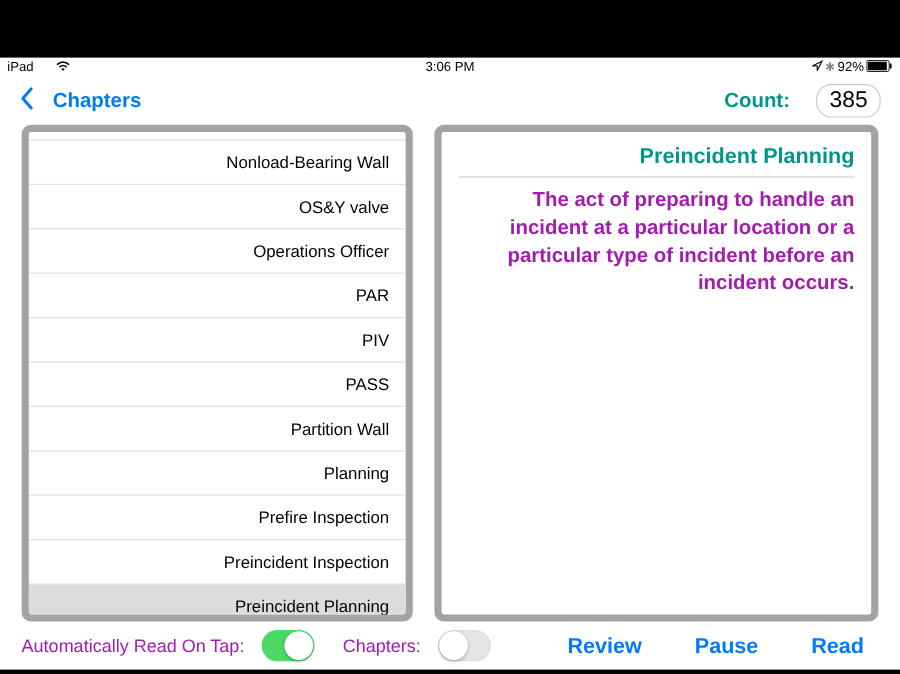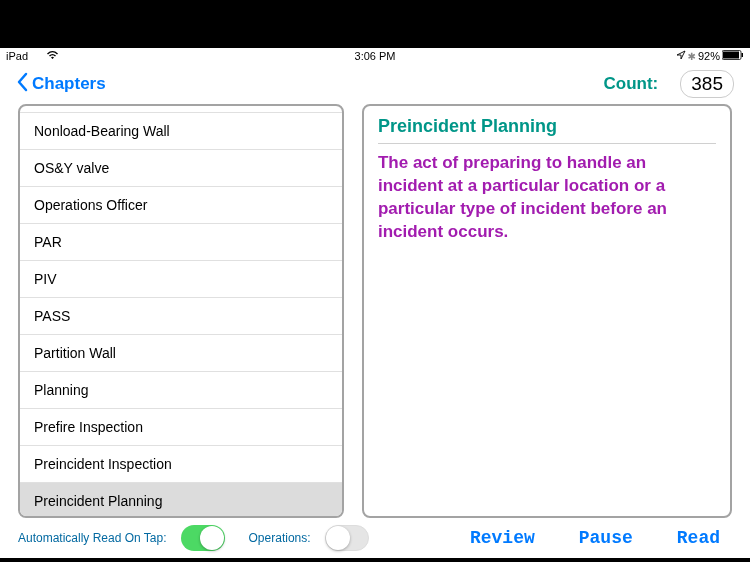--- a/index.html
+++ b/index.html
@@ -7,48 +7,48 @@
     
     .letterbox-top { height: 48px; background: #000; }
     .letterbox-bottom { position: absolute; bottom: 0; left: 0; right: 0; height: 4px; background: #000; }
     
     .status-bar { height: 16px; display: flex; align-items: center; justify-content: space-between; padding: 0 6px; font-size: 11px; color: #000; }
     .status-left { display: flex; align-items: center; gap: 18px; }
     .status-center { position: absolute; left: 50%; transform: translateX(-50%); font-weight: 500; }
     .status-right { display: flex; align-items: center; gap: 2px; }
     
     .nav-bar { height: 40px; display: flex; align-items: center; justify-content: space-between; padding: 0 16px; }
-    .back-btn { display: flex; align-items: center; color: #007aff; font-size: 17px; cursor: pointer; gap: 4px; }
+    .back-btn { display: flex; align-items: center; color: #007aff; font-size: 17px; cursor: pointer; gap: 16px; }
     .back-chevron { font-size: 22px; line-height: 1; }
     .nav-right { display: flex; align-items: center; gap: 22px; }
     .count-label { color: #009688; font-weight: 600; font-size: 17px; }
     .count-value { border: 1px solid #ccc; padding: 2px 10px; font-size: 19px; font-weight: 500; color: #000; border-radius: 13px; min-width: 52px; text-align: center; }
     
     .main { display: flex; padding: 0 18px; gap: 18px; height: 414px; }
-    .panel { flex: 1; border: 2px solid #a3a3a3; border-radius: 8px; overflow: hidden; background: #fff; }
+    .panel { flex: 1; border: 6px solid #a3a3a3; border-radius: 8px; overflow: hidden; background: #fff; text-align: right; }
     .list-panel { padding-top: 4px; }
     .list { overflow-y: auto; height: 100%; }
     .list-item { padding: 10px 14px; font-size: 14px; color: #000; border-bottom: 1px solid #e0e0e0; cursor: pointer; }
     .list-item:first-child { border-top: 1px solid #e0e0e0; margin-top: 2px; }
     .list-item.selected { background: #dcdcdc; }
     
     .detail-panel { padding: 10px 14px; flex: 1.05; }
     .detail-title { color: #009688; font-size: 18px; font-weight: 600; border-bottom: 1px solid #d0d0d0; padding-bottom: 6px; margin-bottom: 8px; }
     .detail-body { font-size: 17px; font-weight: 600; color: #a21caf; line-height: 1.35; }
     
     .bottom-bar { position: absolute; left: 0; right: 0; bottom: 4px; height: 40px; display: flex; align-items: center; padding: 0 18px; gap: 14px; }
-    .bottom-label { color: #0369a1; font-size: 12px; }
+    .bottom-label { color: #a21caf; font-size: 15px; }
     .toggle { width: 44px; height: 26px; border-radius: 13px; position: relative; cursor: pointer; }
     .toggle.on { background: #4cd964; }
     .toggle.off { background: #e5e5e5; border: 1px solid #ddd; }
     .toggle .knob { position: absolute; width: 24px; height: 24px; background: #fff; border-radius: 50%; top: 1px; box-shadow: 0 1px 3px rgba(0,0,0,0.3); }
     .toggle.on .knob { right: 1px; }
     .toggle.off .knob { left: 0; top: 0; }
     .spacer { flex: 1; }
-    .action-btn { color: #007aff; font-size: 18px; font-weight: 600; cursor: pointer; padding: 0 12px; font-family: Liberation Mono, monospace; }
+    .action-btn { color: #007aff; font-size: 18px; font-weight: 600; cursor: pointer; padding: 0 12px; }
     .action-group { display: flex; gap: 20px; }
   </style>
 </head>
 <body>
 
 <div class="letterbox-top"></div>
 
 <div class="status-bar">
   <div class="status-left">
     <span>iPad</span>
@@ -112,21 +112,21 @@
     <div class="detail-title">Preincident Planning</div>
     <div class="detail-body">The act of preparing to handle an incident at a particular location or a particular type of incident before an incident occurs.</div>
   </div>
 </div>
 
 <div class="bottom-bar">
   <span class="bottom-label">Automatically Read On Tap:</span>
   <div class="toggle on">
       <div class="knob"></div>
     </div>
-  <span class="bottom-label" style="margin-left:10px;">Operations:</span>
+  <span class="bottom-label" style="margin-left:10px;">Chapters:</span>
   <div class="toggle off">
       <div class="knob"></div>
     </div>
   <div class="spacer"></div>
   <div class="action-group">
     <span class="action-btn">Review</span>
     <span class="action-btn">Pause</span>
     <span class="action-btn">Read</span>
   </div>
 </div>

